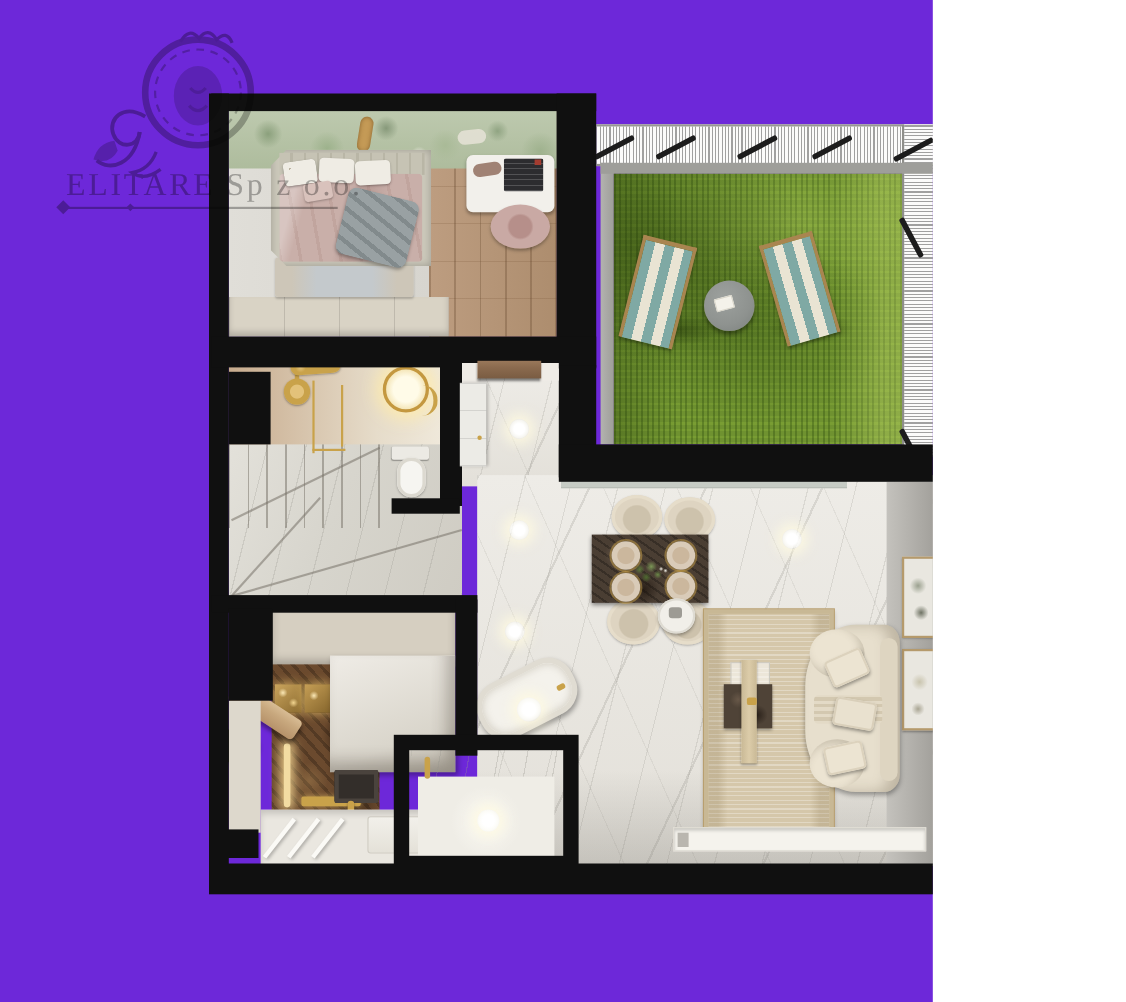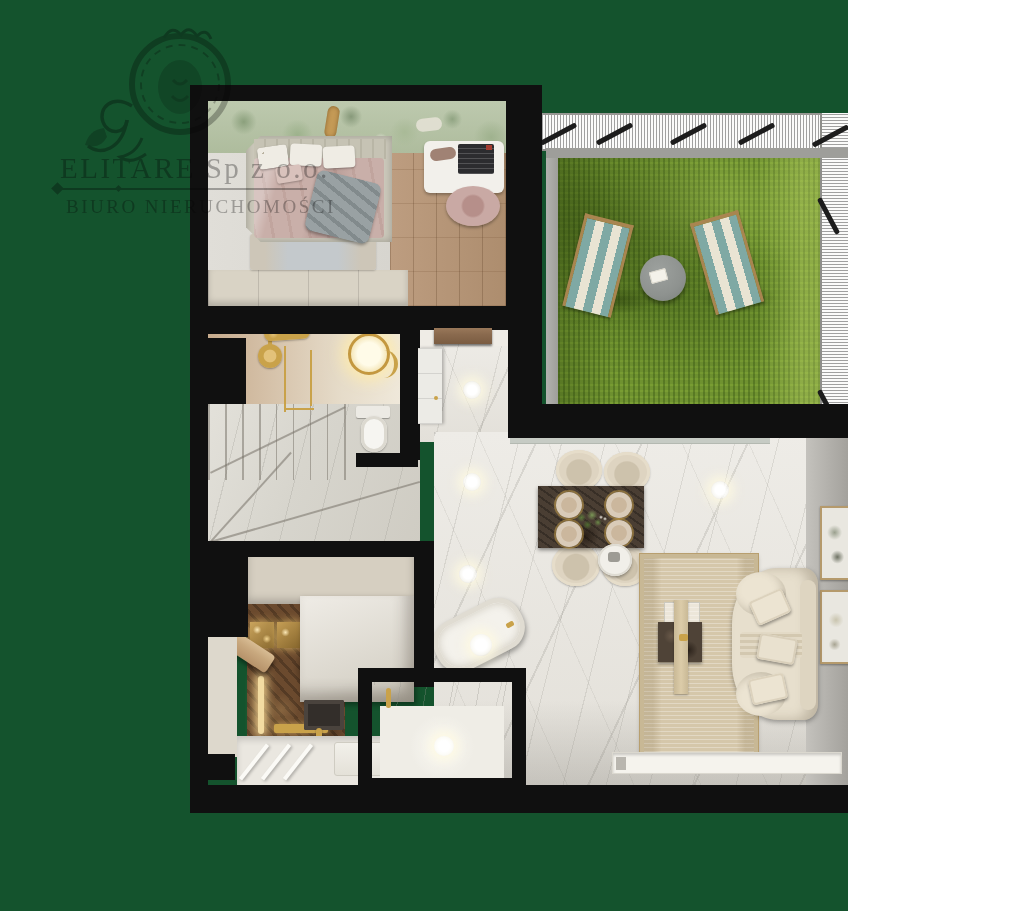--- a/index.html
+++ b/index.html
@@ -1,16 +1,16 @@
 <!DOCTYPE html>
 <html><head>
 <meta charset="utf-8">
 <style>
   html,body{margin:0;padding:0;background:#fff;font-family:"Liberation Sans",sans-serif;}
-  #stage{position:relative;width:848px;height:911px;background:#14532d;overflow:hidden;}
+  #stage{position:relative;width:848px;height:911px;background:#6d28d9;overflow:hidden;}
   .a{position:absolute;box-sizing:border-box;}
   .wallb{background:#101010;}
   .marble{background-color:#e9e7e1;background-image:
     repeating-linear-gradient(104deg, rgba(150,148,140,.22) 0 1px, transparent 1px 42px),
     repeating-linear-gradient(66deg, rgba(160,158,150,.16) 0 1px, transparent 1px 61px),
     repeating-linear-gradient(115deg, rgba(130,128,120,.20) 0 2px, transparent 2px 96px),
     linear-gradient(180deg,#eeece7,#e3e0d9);}
   .wood{background-color:#b6977a;background-image:
     repeating-linear-gradient(90deg, rgba(90,60,35,.28) 0 1.5px, transparent 1.5px 23px),
     repeating-linear-gradient(0deg, rgba(120,85,55,.22) 0 1px, transparent 1px 34px),
@@ -232,16 +232,15 @@
       <path d="M93,66 q7,8 14,0 M92,82 q8,9 16,0" stroke-width="3" opacity=".9"></path>
       <path d="M52,92 C32,80 18,94 23,108 C28,122 46,120 47,106" stroke-width="3.5"></path>
       <path d="M47,106 C42,136 20,142 8,132" stroke-width="3.5"></path>
       <path d="M24,114 q-15,2 -19,17 q15,5 22,-8 z" fill="#b2b2b2" opacity=".7" stroke="none"></path>
       <path d="M62,124 q-6,16 -22,19 q11,8 26,-3" stroke-width="3"></path>
     </svg>
     <div class="a wm-company" style="left:60px;top:152px;">ELITARE Sp z o.o.</div>
     <div class="a" style="left:57px;top:188px;width:250px;height:1.5px;background:#b2b2b2;"></div>
     <div class="a" style="left:53px;top:184px;width:9px;height:9px;background:#b2b2b2;transform:rotate(45deg);"></div>
     <div class="a" style="left:116px;top:186px;width:5px;height:5px;background:#b2b2b2;transform:rotate(45deg);"></div>
-    <div class="a wm-tagline" style="left:66px;top:196px;">BIURO NIERUCHOMOŚCI</div>
   </div>
 
 </div>
 
 </body></html>

